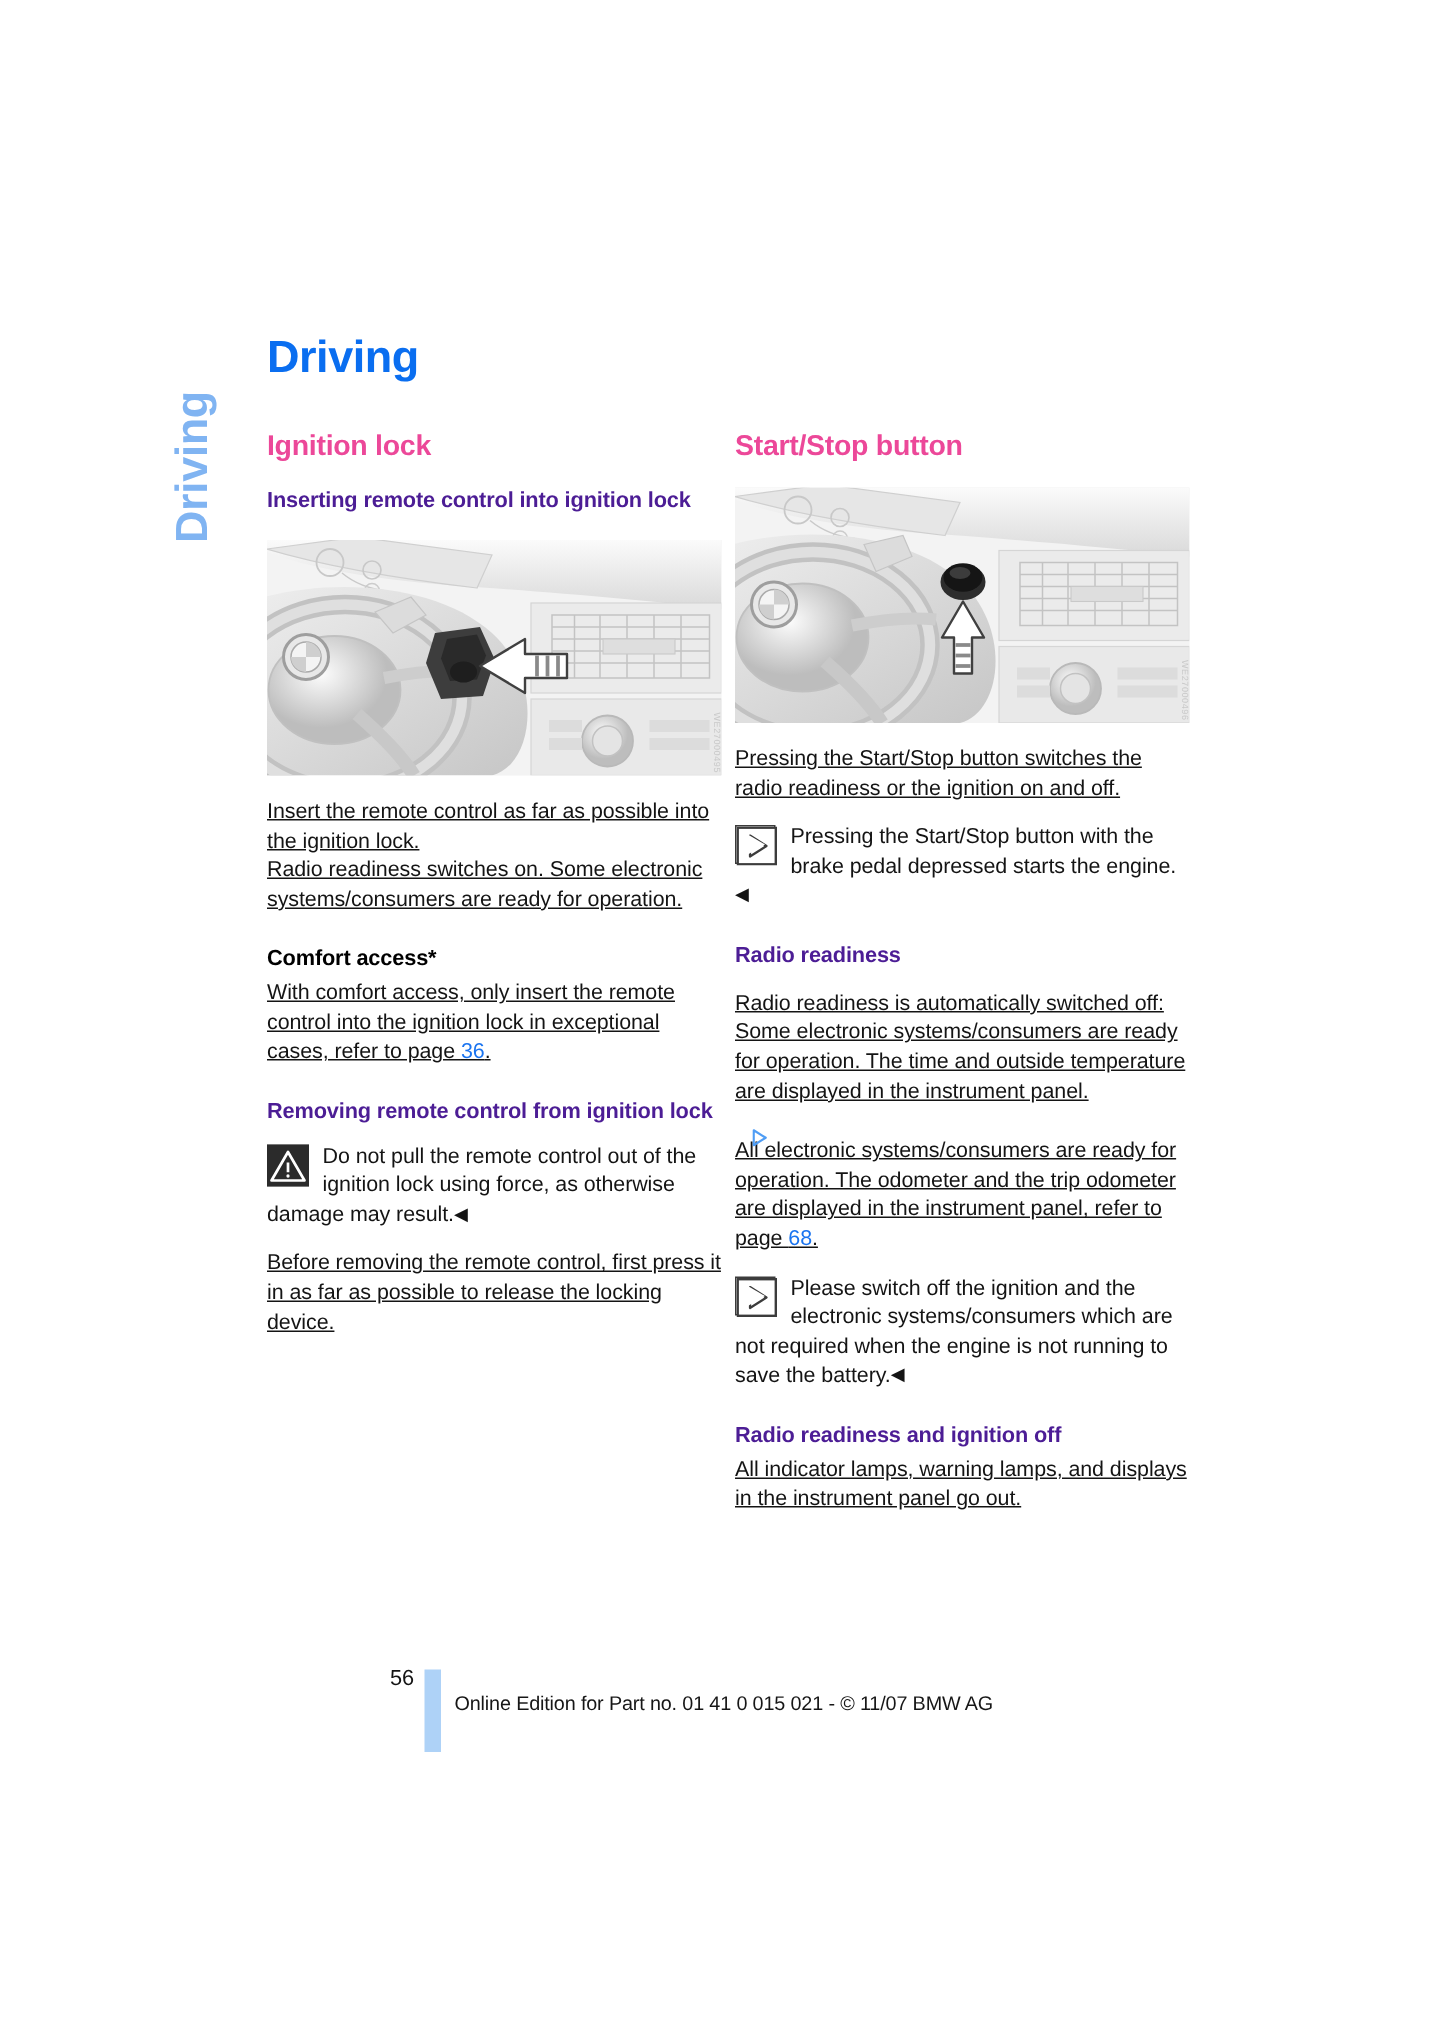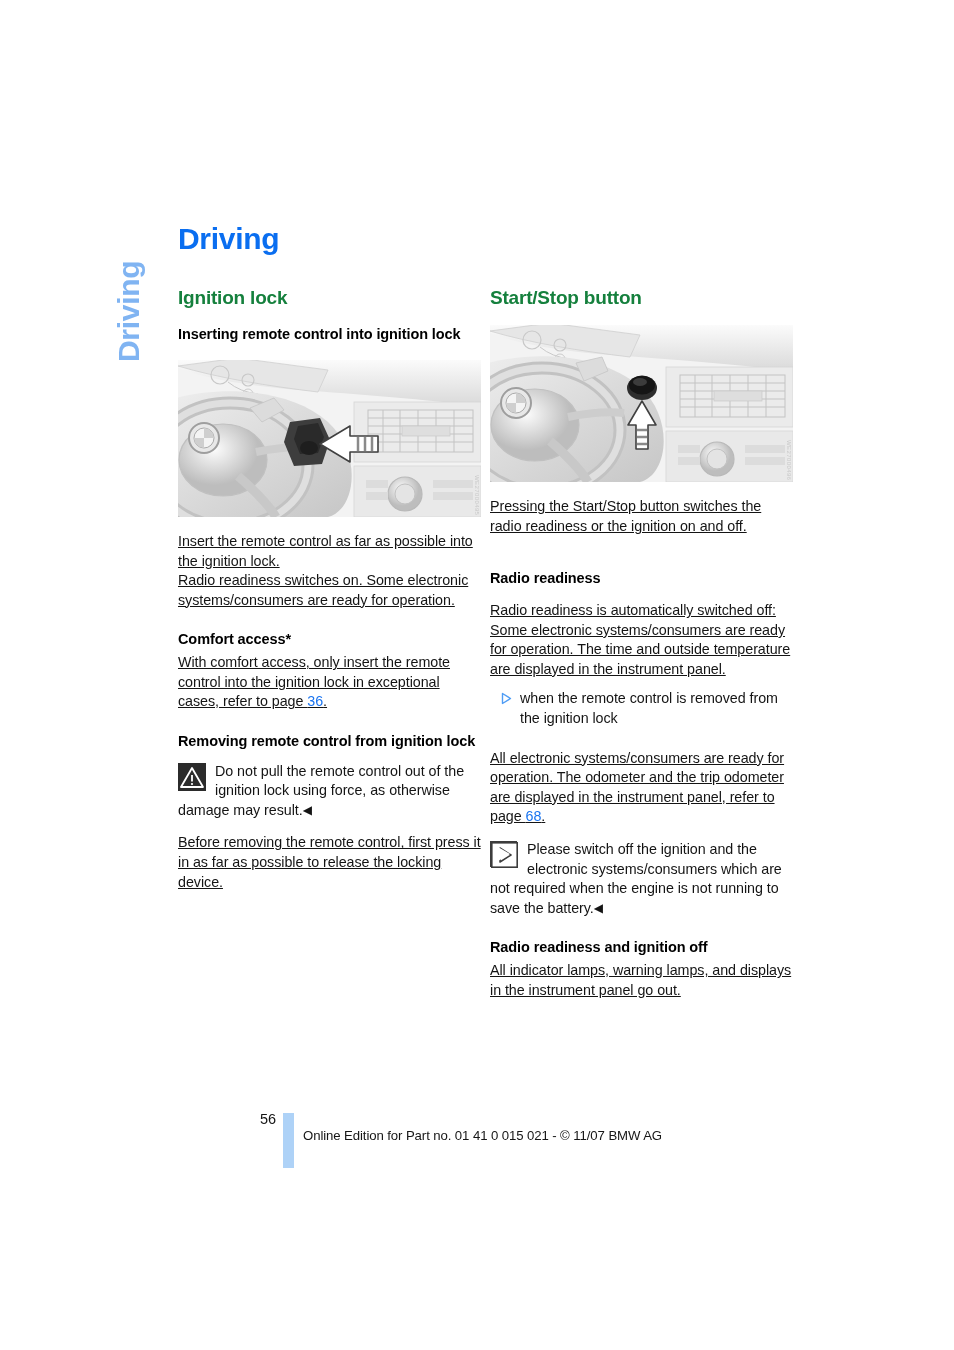--- a/index.html
+++ b/index.html
@@ -56,29 +56,29 @@
     position: absolute;
     top: 286px;
     width: 303px;
   }
   .col-left  { left: 178px; }
   .col-right { left: 490px; }
 
   h2.section {
     font-size: 19px;
     font-weight: bold;
-    color: #15803d;
+    color: #ec4899;
     margin: 0 0 16px 0;
     letter-spacing: -0.2px;
     line-height: 1.22;
   }
   h3.sub {
     font-size: 14.5px;
     font-weight: bold;
-    color: #000000;
+    color: #4c1d95;
     margin: 0 0 4px 0;
     line-height: 1.3;
     letter-spacing: -0.1px;
   }
   h3.sub.light {
     color: #000000;
   }
   .spacer-md { height: 20px; }
 
   p.body {
@@ -422,35 +422,45 @@
           <line x1="147" y1="119" x2="157" y2="119"></line>
         </g>
       </svg>
       <div class="fig-code">WE27000496</div>
     </div>
 
     <p class="body">Pressing the Start/Stop button switches the radio readiness or the ignition on and off.</p>
 
     <div style="height:13px"></div>
 
+    <div class="note">
+      <span class="icon">
+        <span class="tri-note-icon">
+          <svg width="27" height="26" viewBox="0 0 27 26" xmlns="http://www.w3.org/2000/svg">
+            <rect x="0.8" y="0.8" width="25.4" height="24.4" fill="#ffffff" stroke="#3c3c3c" stroke-width="1.6"></rect>
+            <path d="M9 6 L20 13 L9 20 Z" fill="none" stroke="#3c3c3c" stroke-width="1.5" stroke-linejoin="round"></path>
+          </svg>
+        </span>
+      </span>
+      <span>Pressing the Start/Stop button with the brake pedal depressed starts the engine.</span><span class="end-mark">◀</span>
+    </div>
 
     <div style="clear:both; height:20px"></div>
 
     <h3 class="sub">Radio readiness</h3>
     <p class="body gap">Radio readiness is automatically switched off:</p>
     <p class="body">Some electronic systems/consumers are ready for operation. The time and outside temperature are displayed in the instrument panel.</p>
 
     <ul class="bullets">
       <li>
         <span class="bullet-tri">
           <svg width="11" height="13" viewBox="0 0 11 13" xmlns="http://www.w3.org/2000/svg">
             <path d="M1.5 1.5 L9.5 6.5 L1.5 11.5 Z" fill="none" stroke="#4f9df5" stroke-width="1.4" stroke-linejoin="round"></path>
           </svg>
         </span>
-        <span>when the remote control is removed from the ignition lock</span>
       </li>
     </ul>
 
     <div style="height:9px"></div>
 
     <p class="body">
       <span>All electronic systems/consumers are ready for operation. The odometer and the trip odometer are displayed in the instrument panel, refer to page </span><span class="pagelink">68</span><span>.</span>
     </p>
 
     <div style="height:13px"></div>

